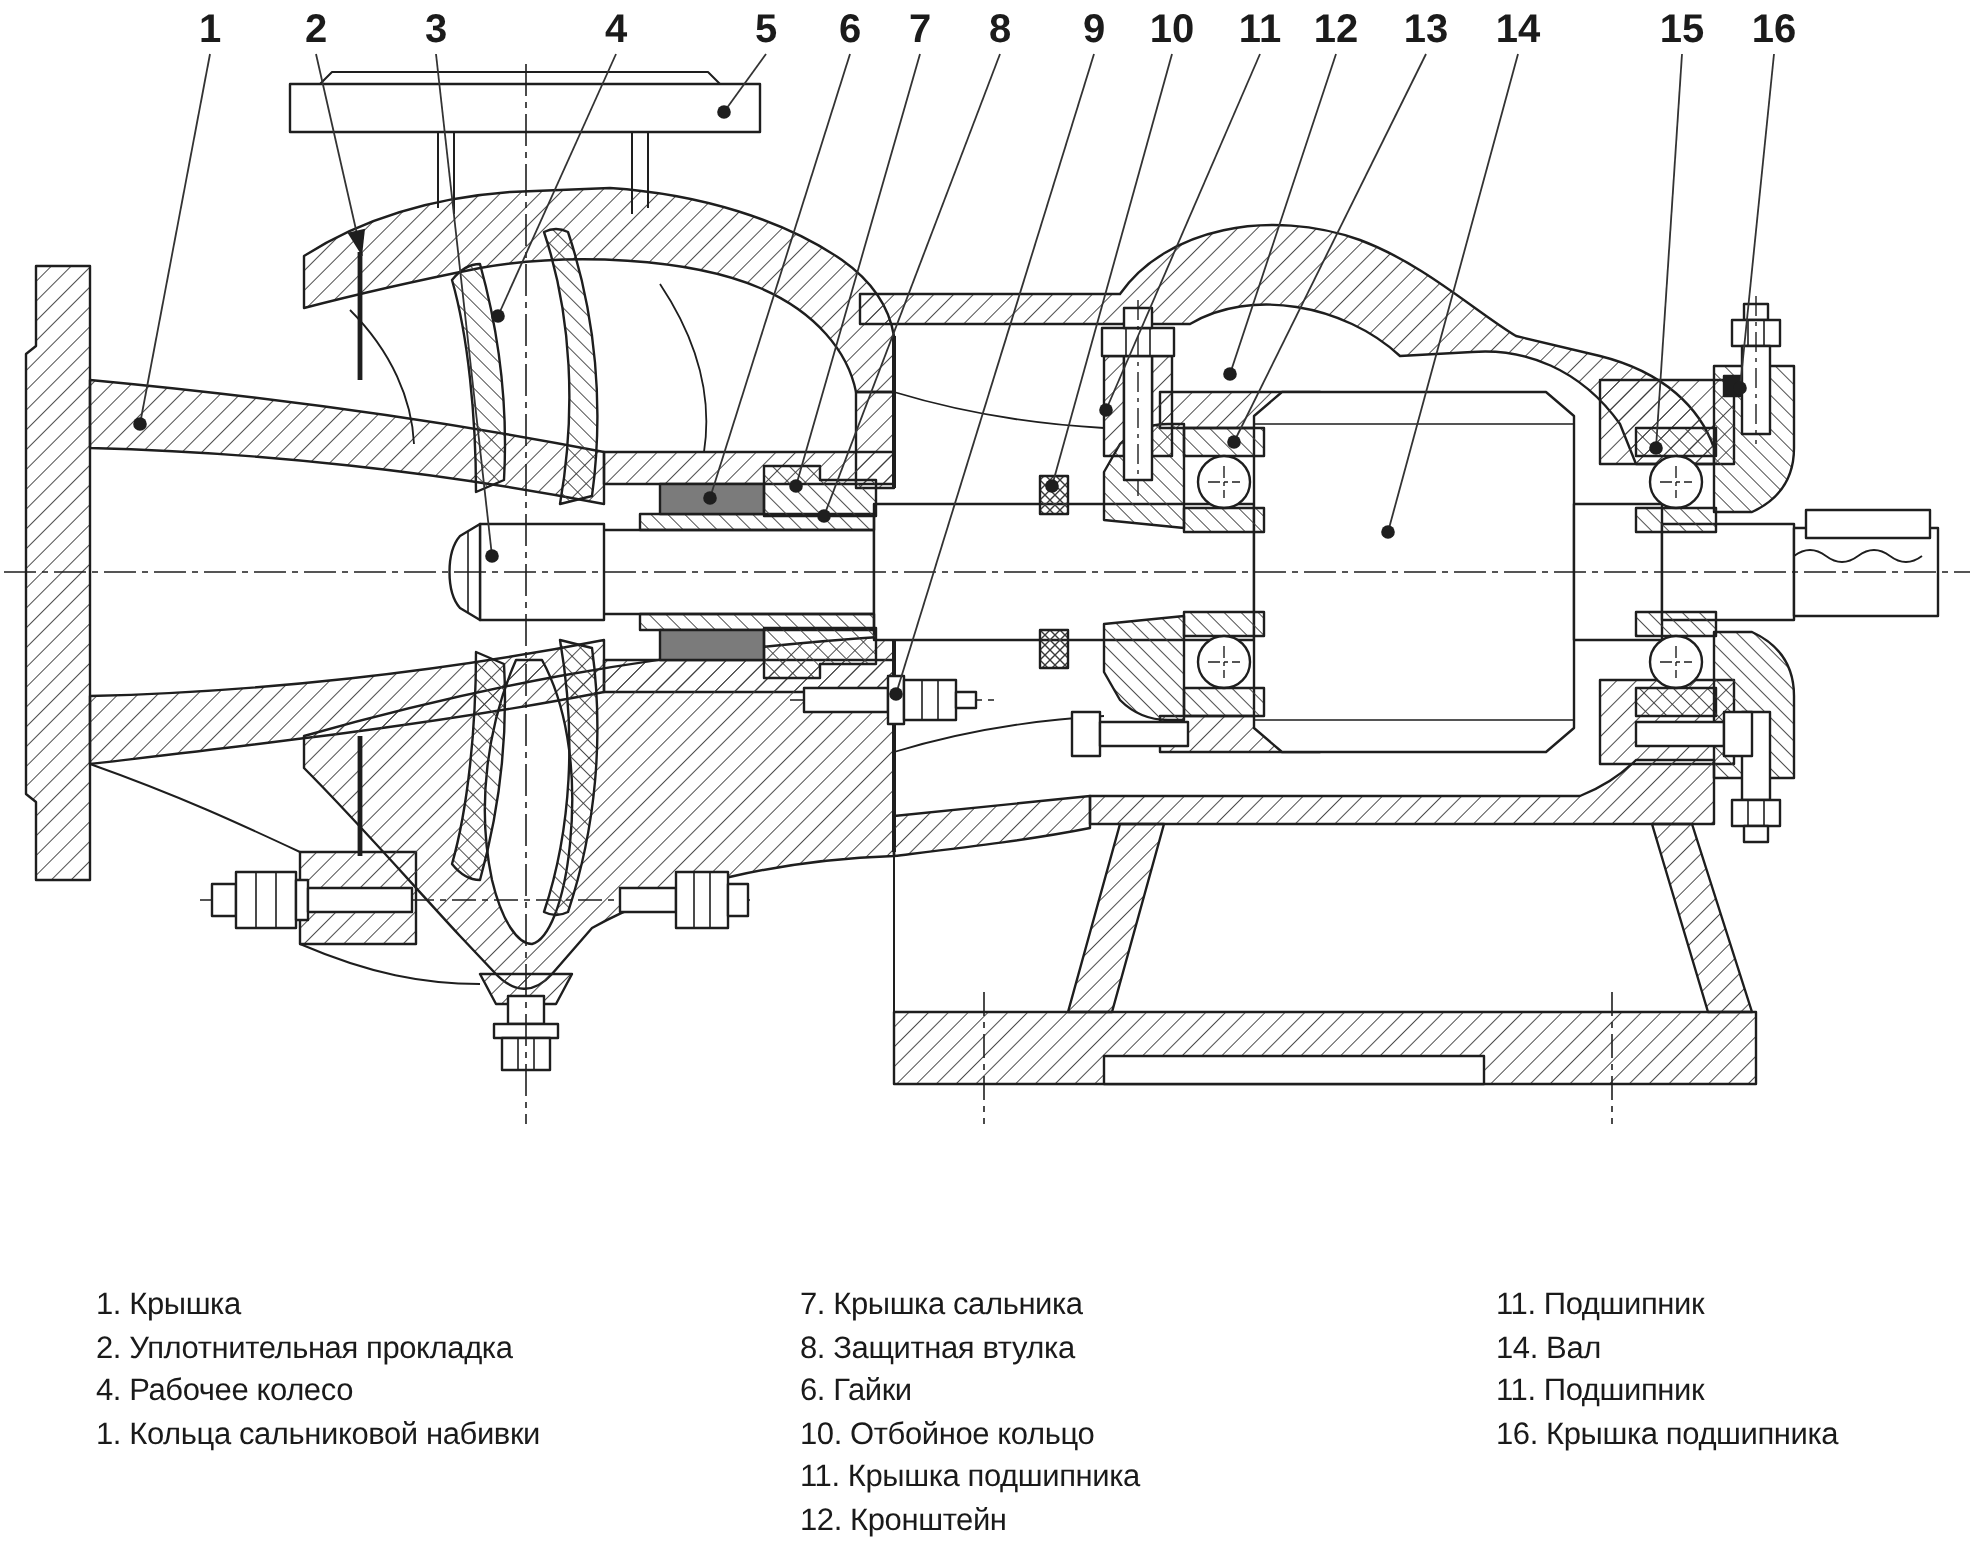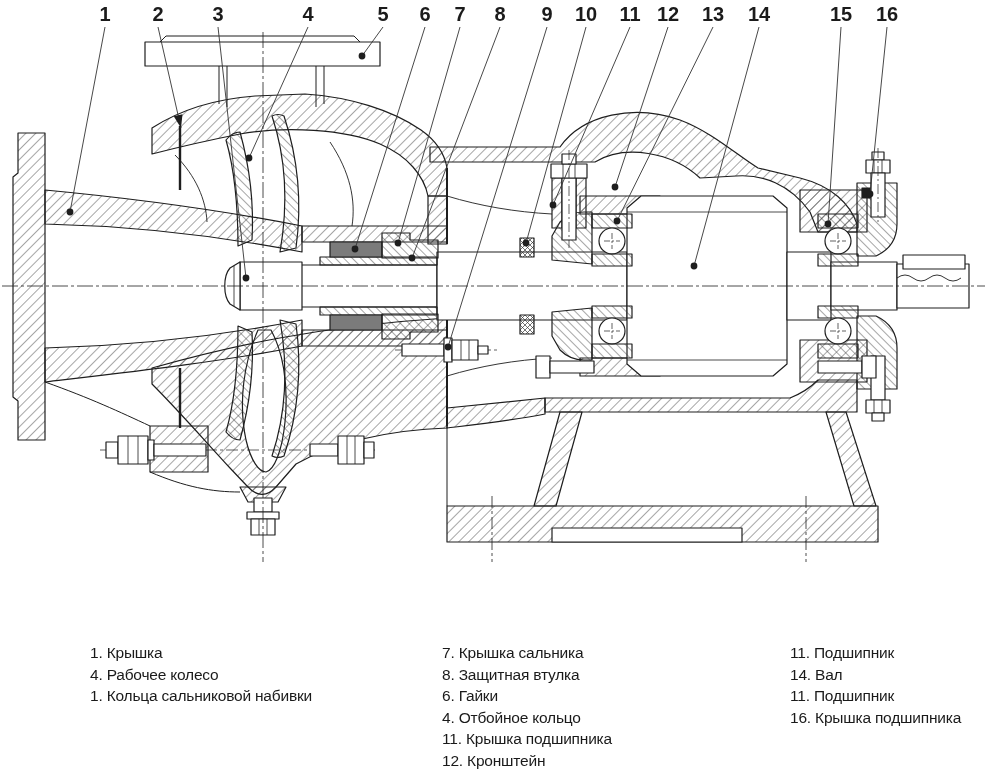--- a/index.html
+++ b/index.html
@@ -4,21 +4,21 @@
 <style>
   html,body{margin:0;padding:0;background:#fff;}
   body{width:988px;height:778px;position:relative;font-family:"Liberation Sans",sans-serif;overflow:hidden;}
   #drawing-wrap{position:absolute;left:0;top:0;width:988px;height:622px;}
   svg text.callout-num{font-family:"Liberation Sans",sans-serif;font-weight:bold;font-size:20px;fill:#1b1b1b;}
   #legend{position:absolute;left:0;top:642px;width:988px;height:136px;}
   .legend-col{position:absolute;top:0;}
   .legend-col.c1{left:48px;}
   .legend-col.c2{left:400px;}
   .legend-col.c3{left:748px;}
-  .legend-item{font-size:15.5px;line-height:21.6px;color:#1a1a1a;letter-spacing:-0.2px;white-space:nowrap;font-weight:400;margin-left:42px;}
+  .legend-item{font-size:15.5px;line-height:21.6px;color:#1a1a1a;letter-spacing:-0.2px;white-space:nowrap;font-weight:400;}
 </style>
 </head>
 <body>
 
 <div id="drawing-wrap">
 <svg width="988" height="622" viewBox="0 0 988 622" xmlns="http://www.w3.org/2000/svg">
   <defs>
     <pattern id="hA" width="7" height="7" patternUnits="userSpaceOnUse" patternTransform="rotate(45)">
       <line x1="0" y1="0" x2="0" y2="7" stroke="#3a3a3a" stroke-width="0.9"></line>
     </pattern>
@@ -255,28 +255,29 @@
         <text x="887" y="21" text-anchor="middle" class="callout-num">16</text>
         <line x1="887" y1="27" x2="870" y2="194" stroke="#333" stroke-width="0.9"></line>
         <circle cx="870" cy="194" r="3.4" fill="#1e1e1e"></circle>
       </g>
 </svg>
 </div>
 
 <div id="legend">
   <div class="legend-col c1">
       <div class="legend-item">1. Крышка</div>
+      <div class="legend-item">2. Уплотнительная прокладка</div>
       <div class="legend-item">4. Рабочее колесо</div>
       <div class="legend-item">1. Кольца сальниковой набивки</div>
     </div>
   <div class="legend-col c2">
       <div class="legend-item">7. Крышка сальника</div>
       <div class="legend-item">8. Защитная втулка</div>
       <div class="legend-item">6. Гайки</div>
-      <div class="legend-item">4. Отбойное кольцо</div>
+      <div class="legend-item">10. Отбойное кольцо</div>
       <div class="legend-item">11. Крышка подшипника</div>
       <div class="legend-item">12. Кронштейн</div>
     </div>
   <div class="legend-col c3">
       <div class="legend-item">11. Подшипник</div>
       <div class="legend-item">14. Вал</div>
       <div class="legend-item">11. Подшипник</div>
       <div class="legend-item">16. Крышка подшипника</div>
     </div>
 </div>

